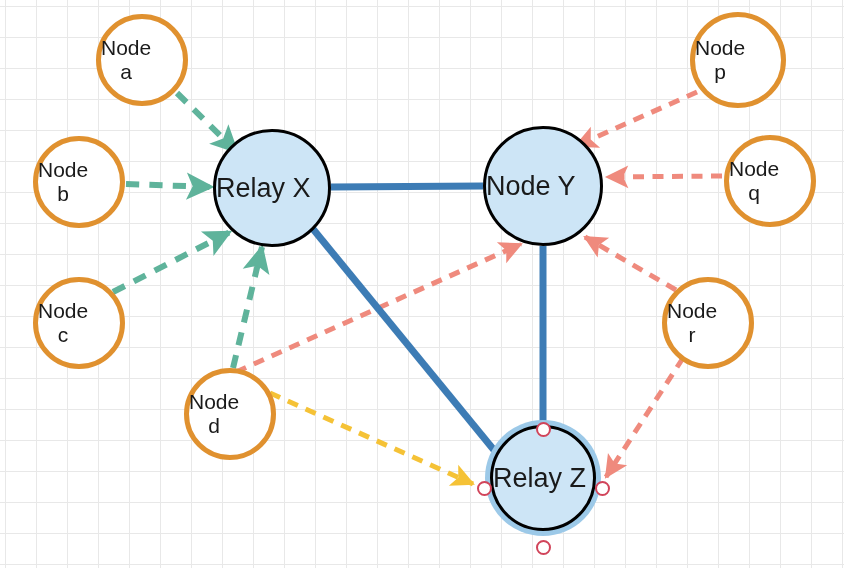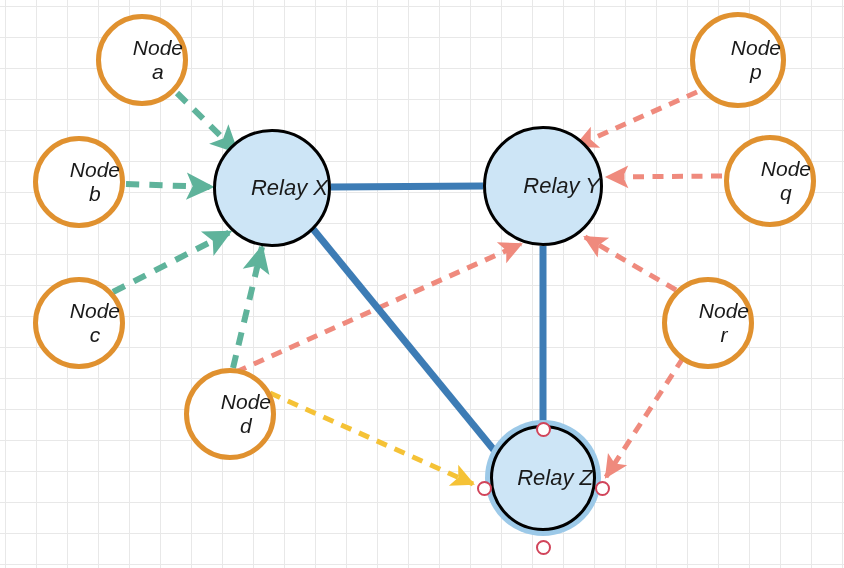--- a/index.html
+++ b/index.html
@@ -29,36 +29,35 @@
     top: 0;
     width: 844px;
     height: 568px;
   }
   .node {
     position: absolute;
     border-radius: 50%;
     box-sizing: border-box;
     display: flex;
     align-items: center;
-    justify-content: flex-end;
+    justify-content: flex-start;
     text-align: center;
     line-height: 1.12;
     color: #1a1a1a;
     user-select: none;
-    font-style: italic;
   }
   .leaf-node {
     background: #ffffff;
     border: 5px solid #e0912f;
     font-size: 21px;
   }
   .relay-node {
     background: #cde5f6;
     border: 3px solid #000000;
-    font-size: 22px;
+    font-size: 27px;
   }
   .relay-selected {
     box-shadow: 0 0 0 5px #9cc9e8;
   }
   .handle {
     position: absolute;
     width: 15px;
     height: 15px;
     margin-left: -7.5px;
     margin-top: -7.5px;
@@ -144,21 +143,21 @@
           <div>r</div>
         </div>
       </div>
       <div class="node relay-node" style="left: 213px; top: 129px; width: 118px; height: 118px;">
         <div class="node-label">
           <div>Relay X</div>
         </div>
       </div>
       <div class="node relay-node" style="left: 483px; top: 126px; width: 120px; height: 120px;">
         <div class="node-label">
-          <div>Relay Y</div>
+          <div>Node Y</div>
         </div>
       </div>
       <div class="node relay-node relay-selected" style="left: 490px; top: 425px; width: 106px; height: 106px;">
         <div class="node-label">
           <div>Relay Z</div>
         </div>
       </div>
       <div class="handle" style="left: 543px; top: 429px;"></div>
       <div class="handle" style="left: 602px; top: 488px;"></div>
       <div class="handle" style="left: 543px; top: 547px;"></div>

